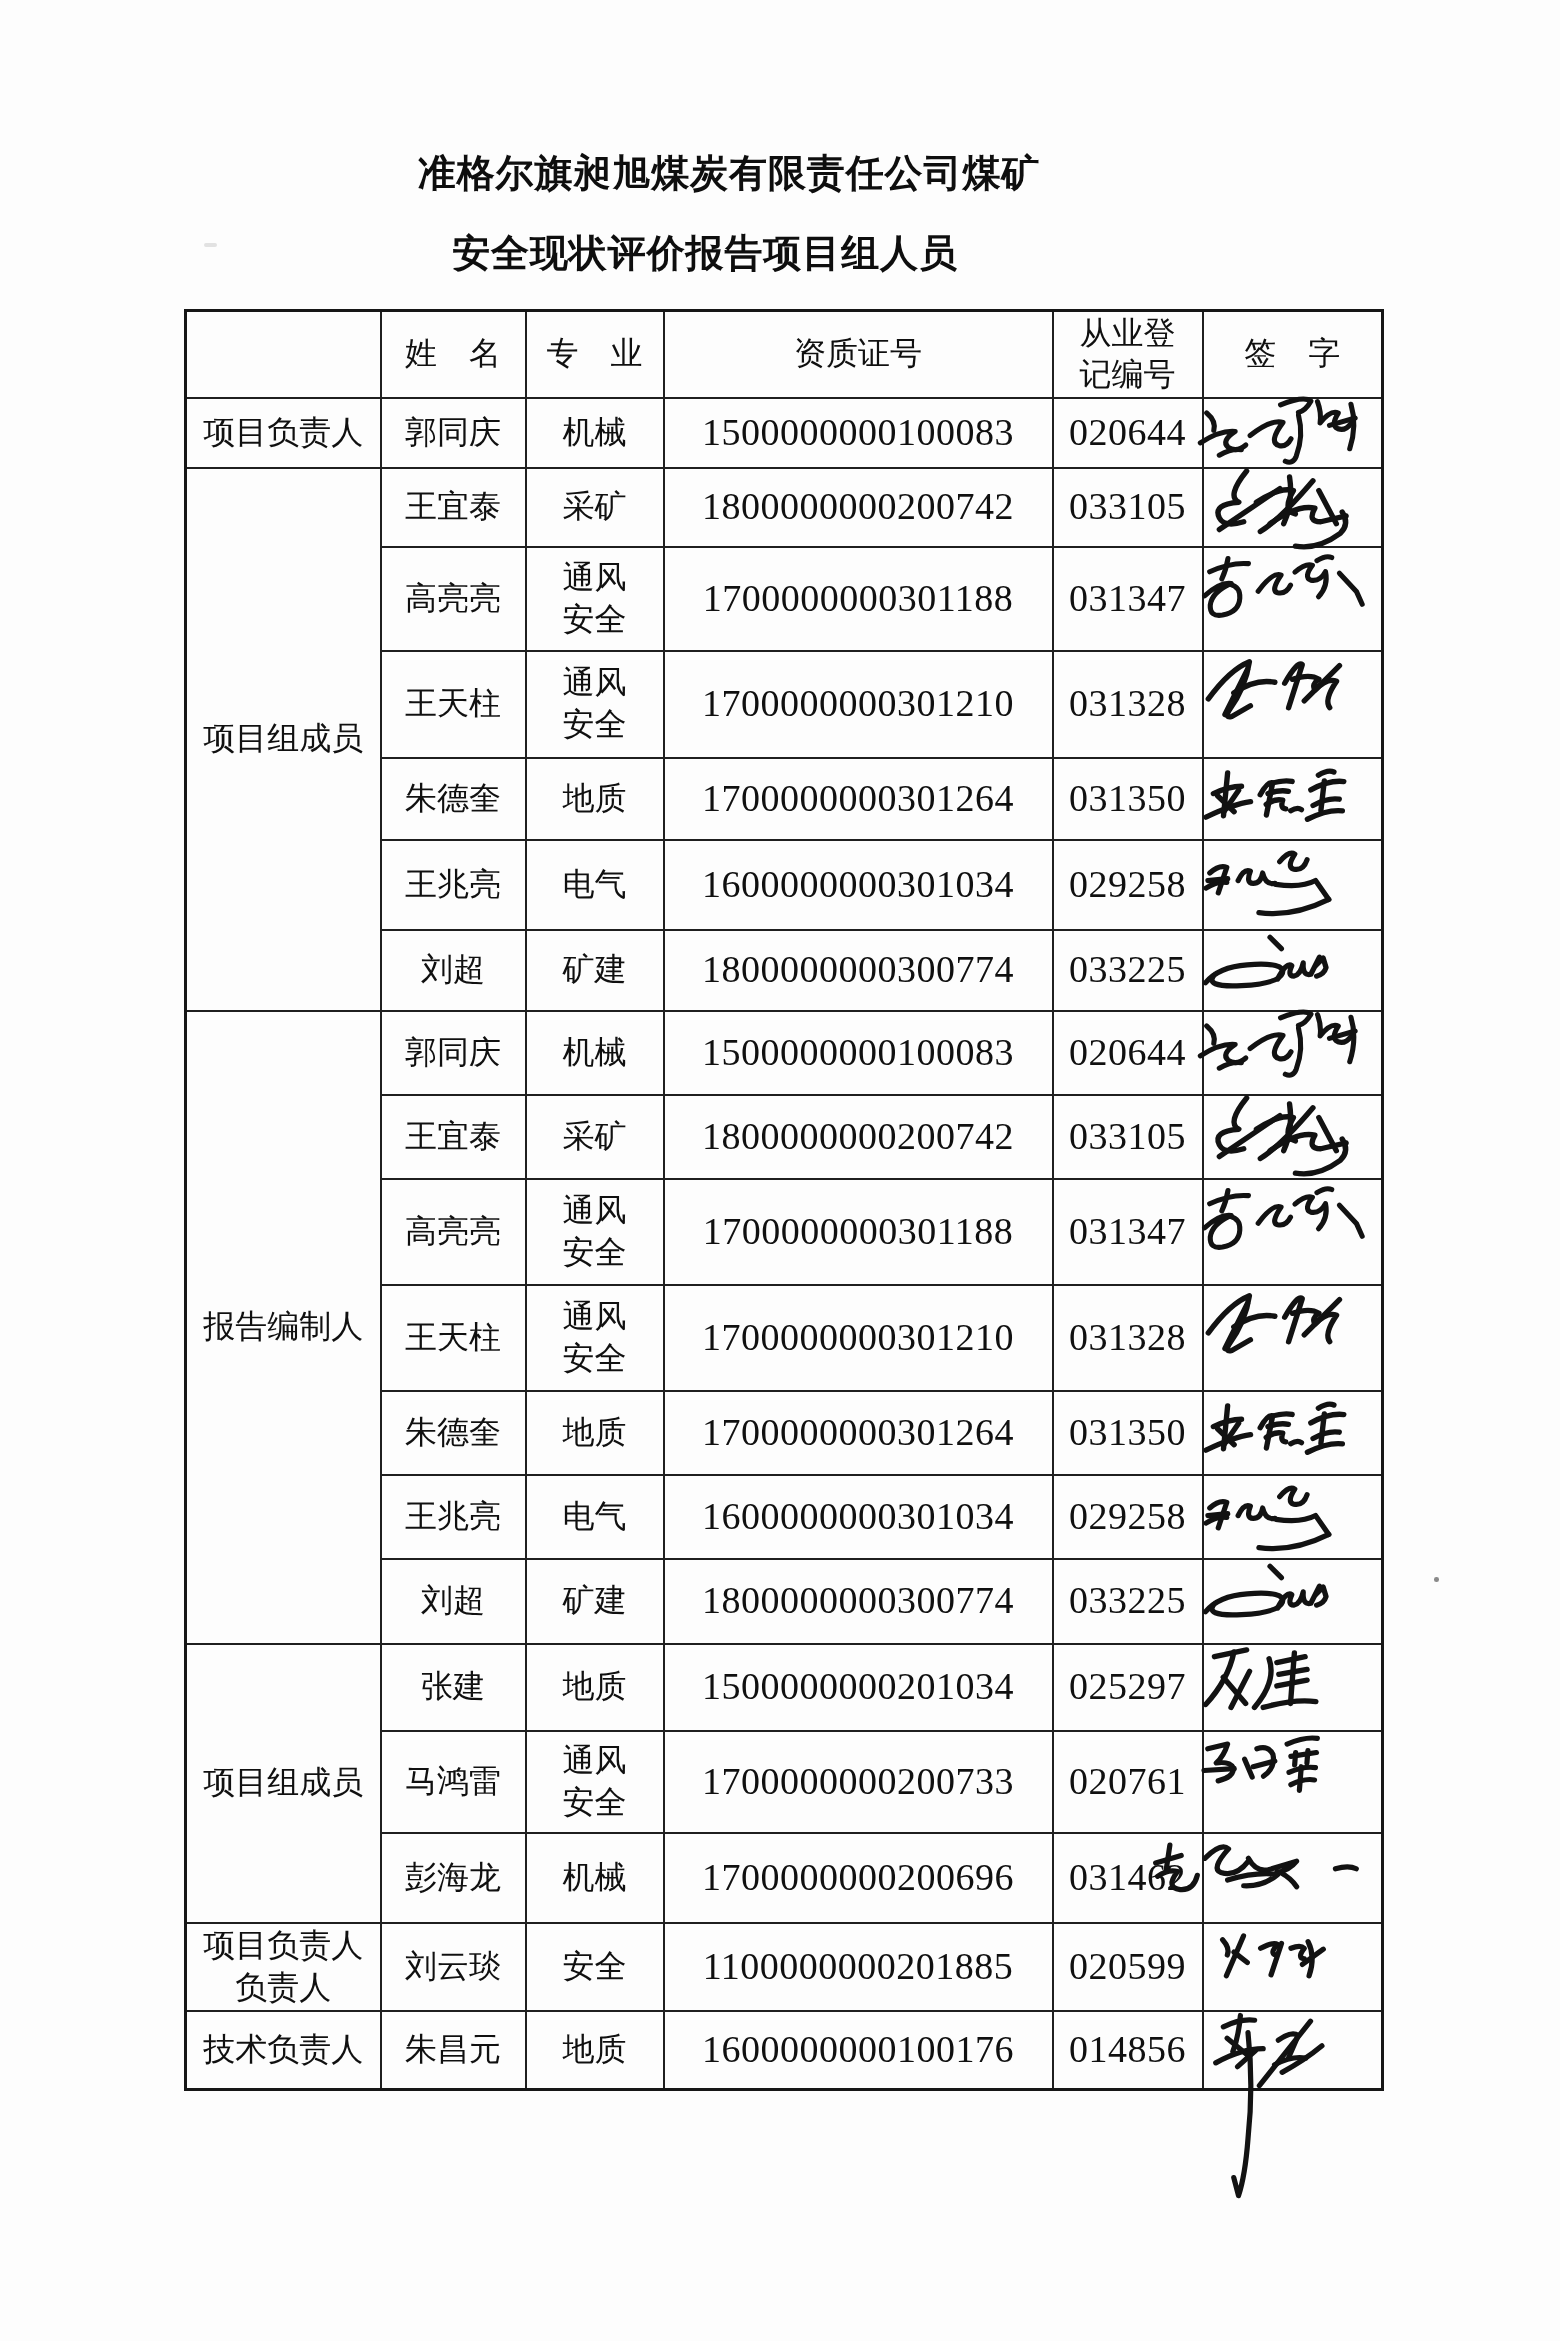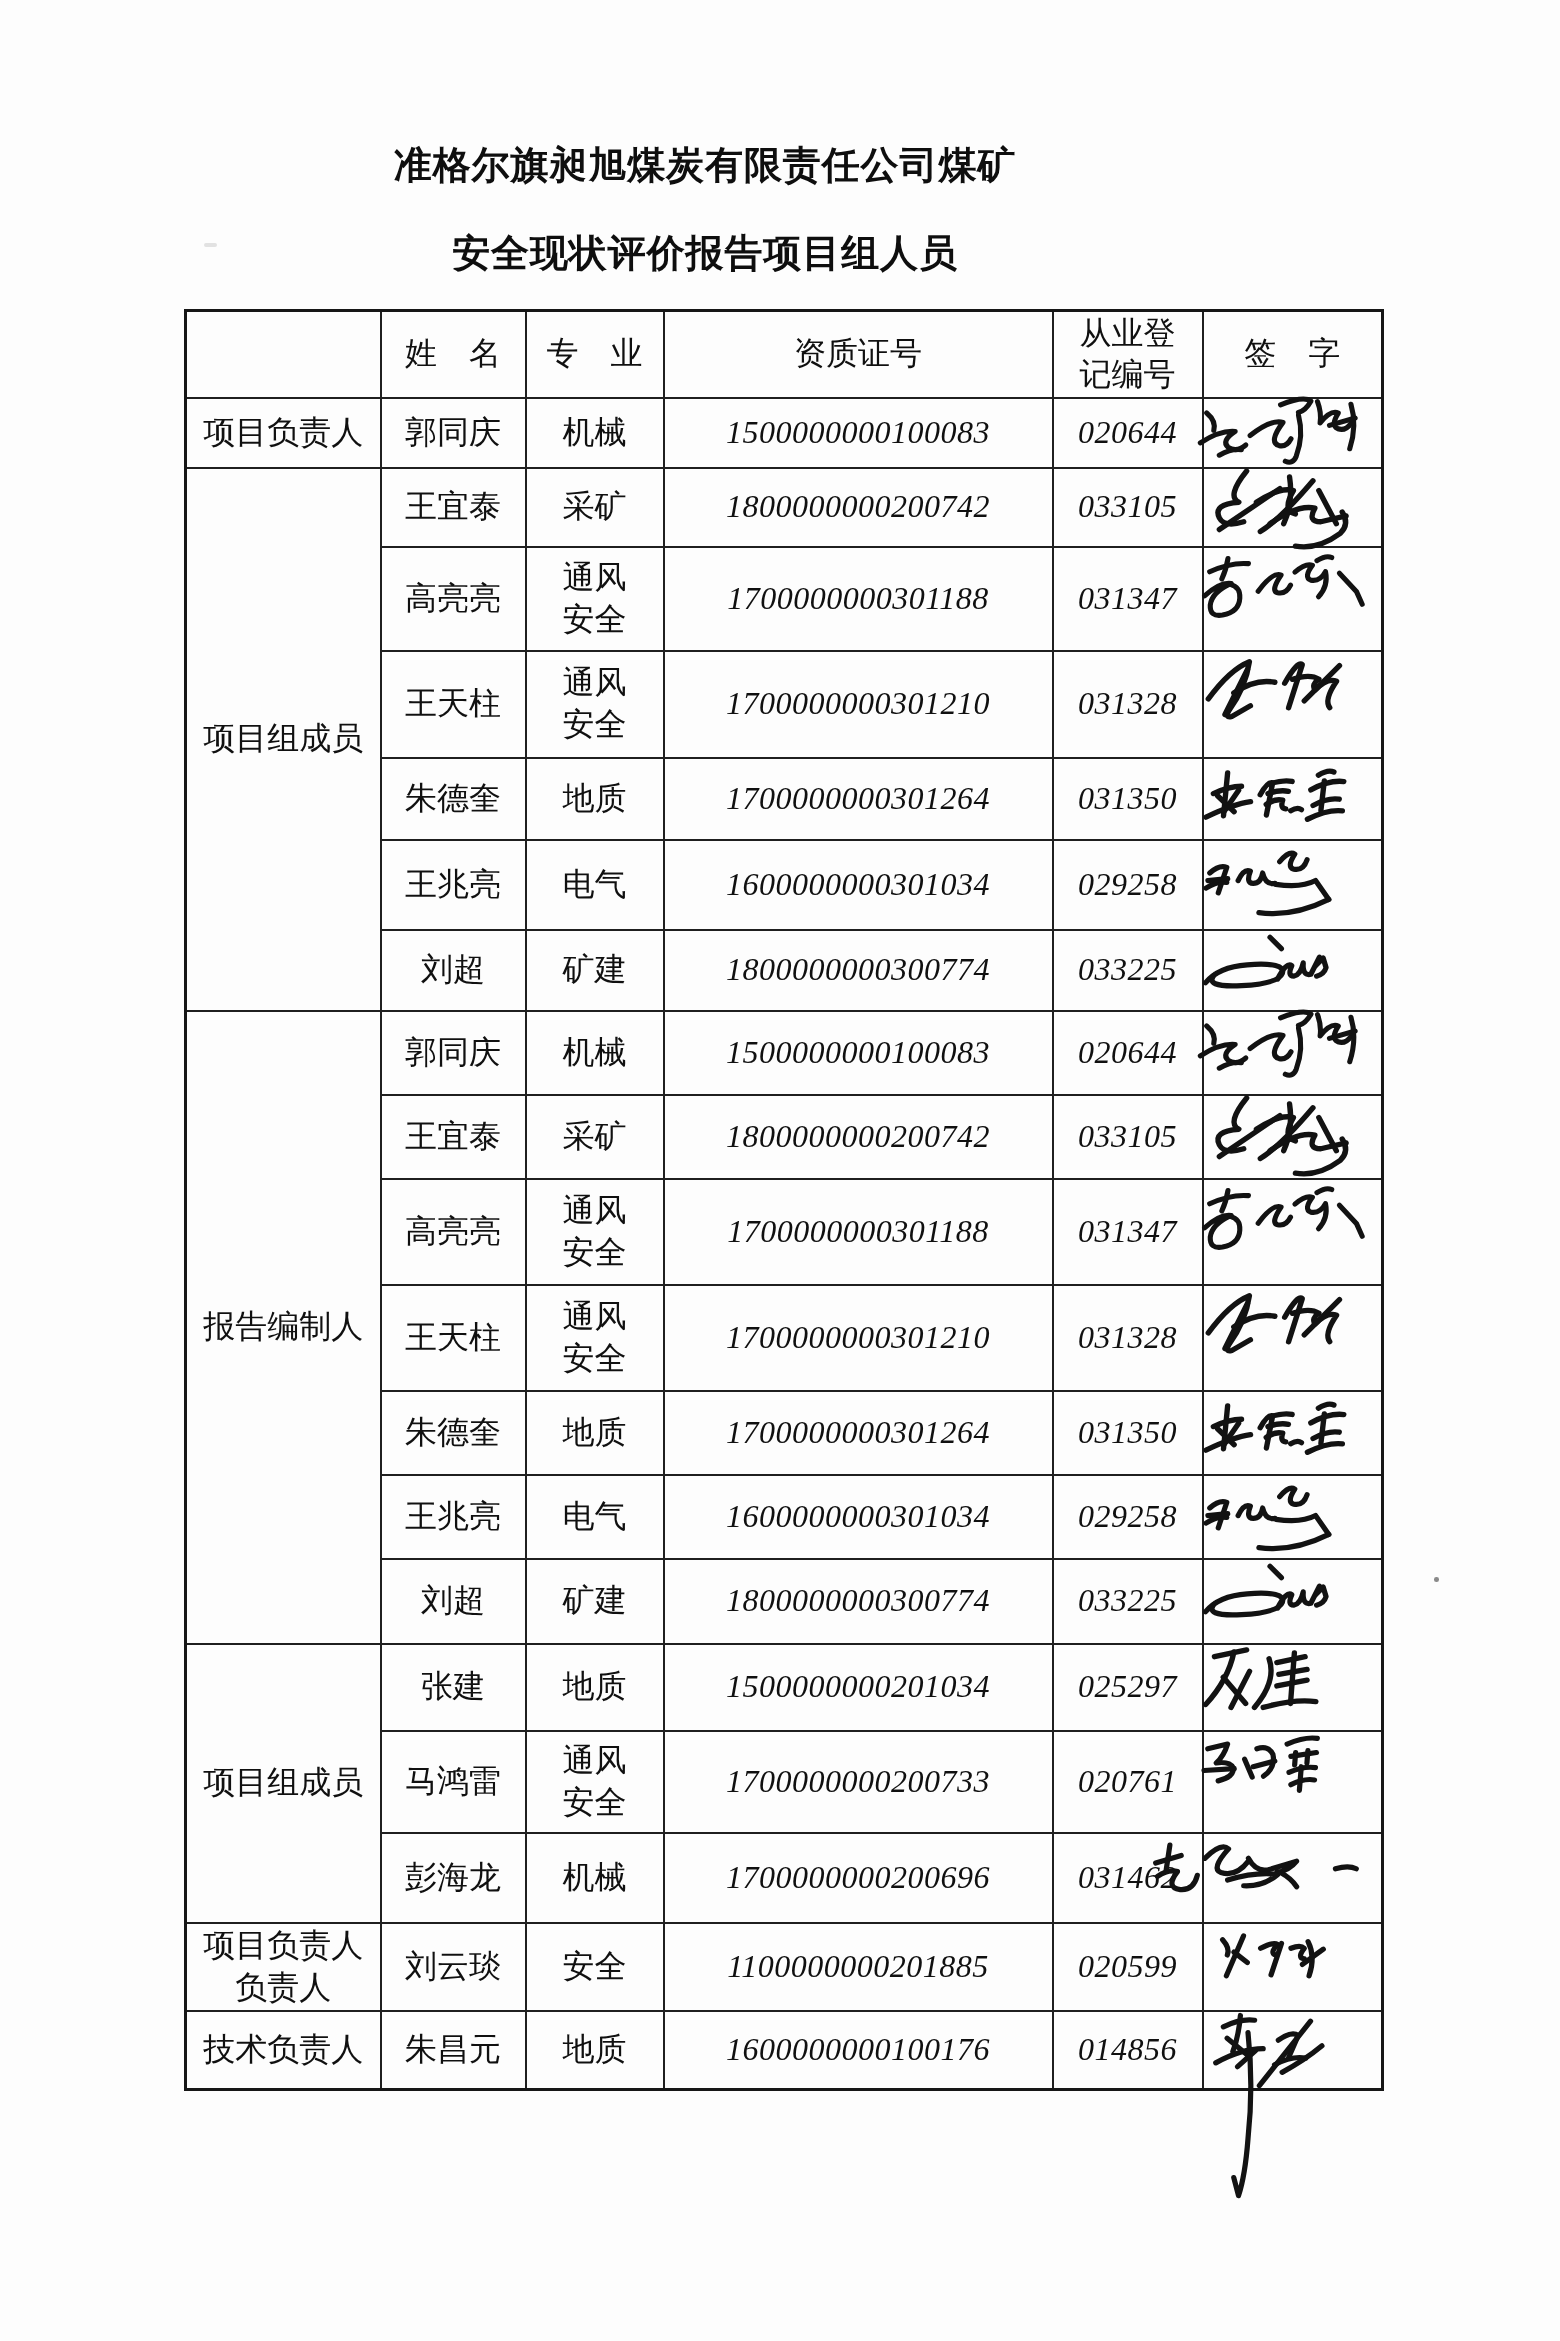--- a/index.html
+++ b/index.html
@@ -5,35 +5,35 @@
   html,body{margin:0;padding:0;}
   body{
     width:1560px;height:2341px;position:relative;background:#fdfdfd;
     font-family:"Liberation Serif","DejaVu Serif",serif;color:#141414;
     overflow:hidden;
   }
   .title{
     position:absolute;left:0;width:1410px;text-align:center;
     font-weight:700;font-size:38px;letter-spacing:0.9px;color:#0e0e0e;
   }
-  #title1{top:140px;}
+  #title1{top:148px;padding-left:24px;}
   #title2{top:228px;}
   .tablewrap{position:absolute;left:158px;top:309px;}
   table{
     border-collapse:collapse;table-layout:fixed;width:1197px;
     border:3.2px solid #161616;
     margin-left:26px;
   }
   th,td{
     border:2.3px solid #1f1f1f;
     text-align:center;vertical-align:middle;
     padding:0;white-space:pre-line;line-height:1.3;
     font-size:32px;font-weight:normal;color:#101010;
   }
-  td.num{font-size:32px;letter-spacing:0.5px;font-style:italic;}
+  td.num{font-size:38px;letter-spacing:0.5px;}
   td.signcell{position:relative;}
   .sig{position:absolute;left:0;top:0;width:100%;height:100%;pointer-events:none;}
   .sig svg{position:absolute;overflow:visible;}
   .speck{position:absolute;background:#8a8a8a;border-radius:50%;}
   .smudge{position:absolute;background:#e2e2e2;border-radius:1.9px;}
 </style>
 </head>
 <body>
 
 <div class="title" id="title1">准格尔旗昶旭煤炭有限责任公司煤矿</div>

